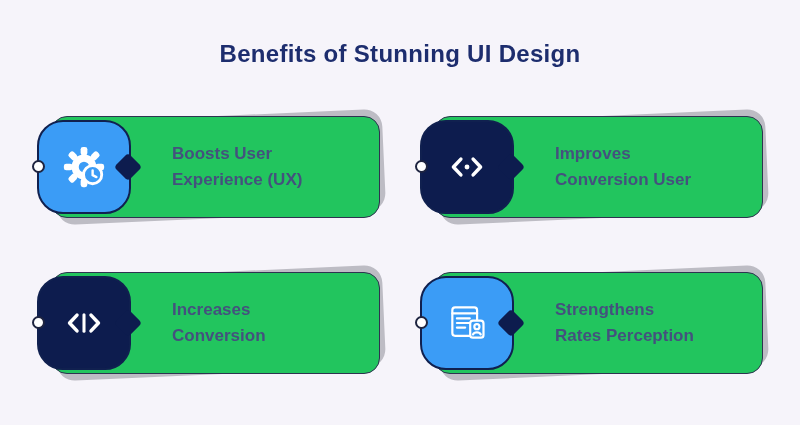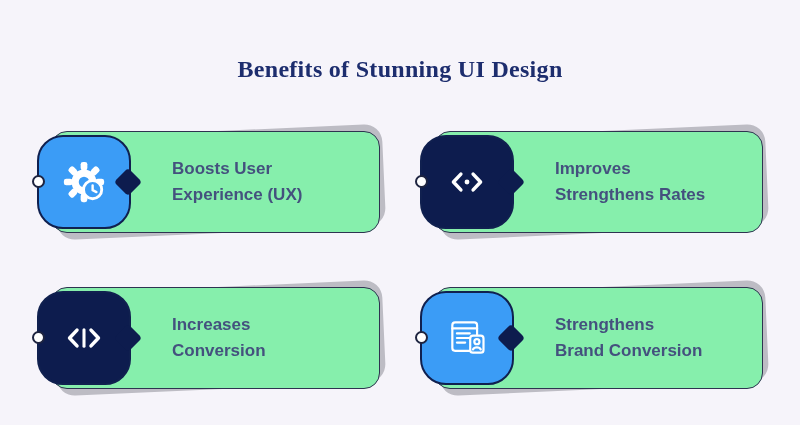--- a/index.html
+++ b/index.html
@@ -4,23 +4,23 @@
 <style>
   html,body{margin:0;padding:0;}
   body{
     width:800px;height:425px;
     background:#f6f4fa;
     font-family:"Liberation Sans", sans-serif;
     overflow:hidden;
   }
   .page-title{
     margin:0;
-    padding-top:56px;
+    padding-top:40px;
     text-align:center;
-    font-family:Liberation Serif, serif;
+    font-family:Liberation Sans, sans-serif;
     font-weight:700;
     font-size:24px;
     letter-spacing:.3px;
     color:#1d2d6e;
   }
   .grid{
     width:726px;
     margin:44px auto 0;
     display:grid;
     grid-template-columns:1fr 1fr;
@@ -35,21 +35,21 @@
   .shadow{
     position:absolute;
     left:14px;right:0;top:4px;bottom:4px;
     background:#bdbcc4;
     border-radius:18px;
     transform:translateX(4px) rotate(-2.6deg);
   }
   .card{
     position:absolute;
     left:14px;right:0;top:4px;bottom:4px;
-    background:#86efac;
+    background:#22c55e;
     border:1.6px solid #2e3350;
     border-radius:16px;
     display:flex;
     align-items:center;
     padding-left:120px;
     padding-right:14px;
     box-sizing:border-box;
     z-index:2;
   }
   .label{
@@ -128,21 +128,21 @@
           <path d="M33 27.5 L33 32.5 L37 34.5" stroke="#ffffff" stroke-width="2.5" fill="none" stroke-linecap="round" stroke-linejoin="round"></path>
         </svg>
       </span>
     </div>
   </div>
 
   <div class="benefit">
     <div class="shadow"></div>
     <div class="card">
       <div class="label">Improves
-Strengthens Rates</div>
+Conversion User</div>
     </div>
     <div class="tile navy">
       <span class="pin"></span>
       <span>
         <svg viewBox="0 0 48 48" width="42" height="42">
           <path d="M17 15 L8.5 24 L17 33" stroke="#ffffff" stroke-width="4" fill="none" stroke-linecap="round" stroke-linejoin="round"></path>
           <path d="M31 15 L39.5 24 L31 33" stroke="#ffffff" stroke-width="4" fill="none" stroke-linecap="round" stroke-linejoin="round"></path>
           <circle cx="24" cy="24" r="2.8" fill="#ffffff"></circle>
         </svg>
       </span>
@@ -164,21 +164,21 @@
           <path d="M24 14.5 L24 33.5" stroke="#ffffff" stroke-width="3.5" fill="none" stroke-linecap="round"></path>
         </svg>
       </span>
     </div>
   </div>
 
   <div class="benefit">
     <div class="shadow"></div>
     <div class="card">
       <div class="label">Strengthens
-Brand Conversion</div>
+Rates Perception</div>
     </div>
     <div class="tile blue">
       <span class="pin"></span>
       <span>
         <svg viewBox="0 0 48 48" width="44" height="44" fill="none" stroke="#ffffff" stroke-width="2.4" stroke-linecap="round">
           <rect x="8" y="7" width="27" height="31" rx="3"></rect>
           <path d="M8 13.5 L35 13.5"></path>
           <path d="M13 19 L27 19"></path>
           <path d="M13 24 L27 24"></path>
           <path d="M13 29 L22 29"></path>

